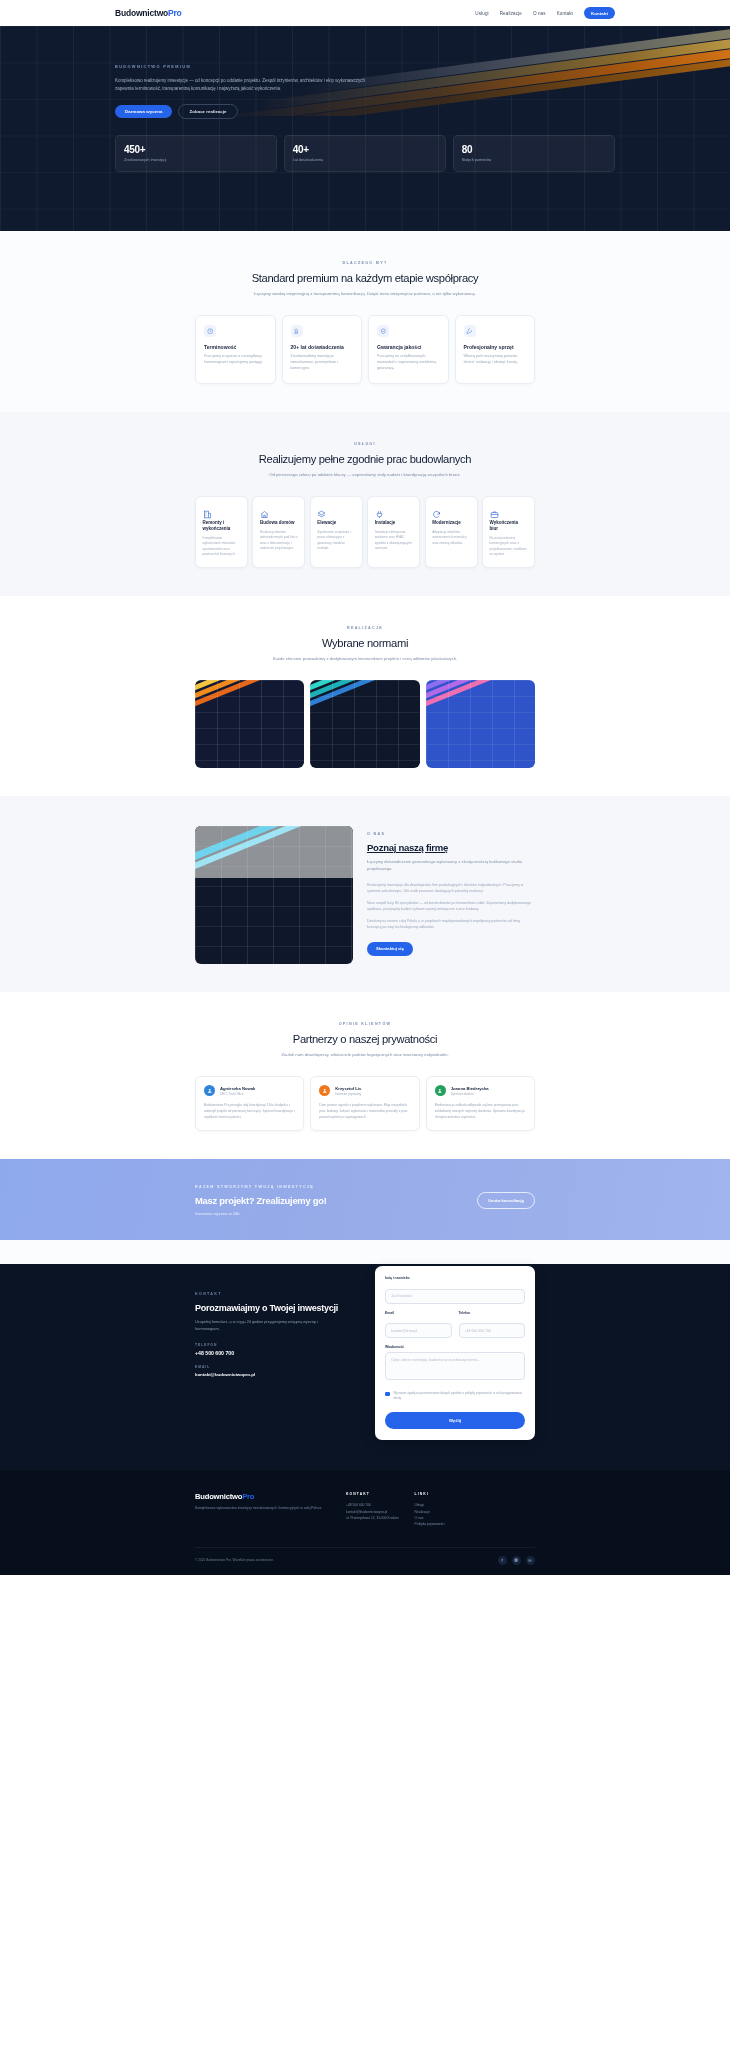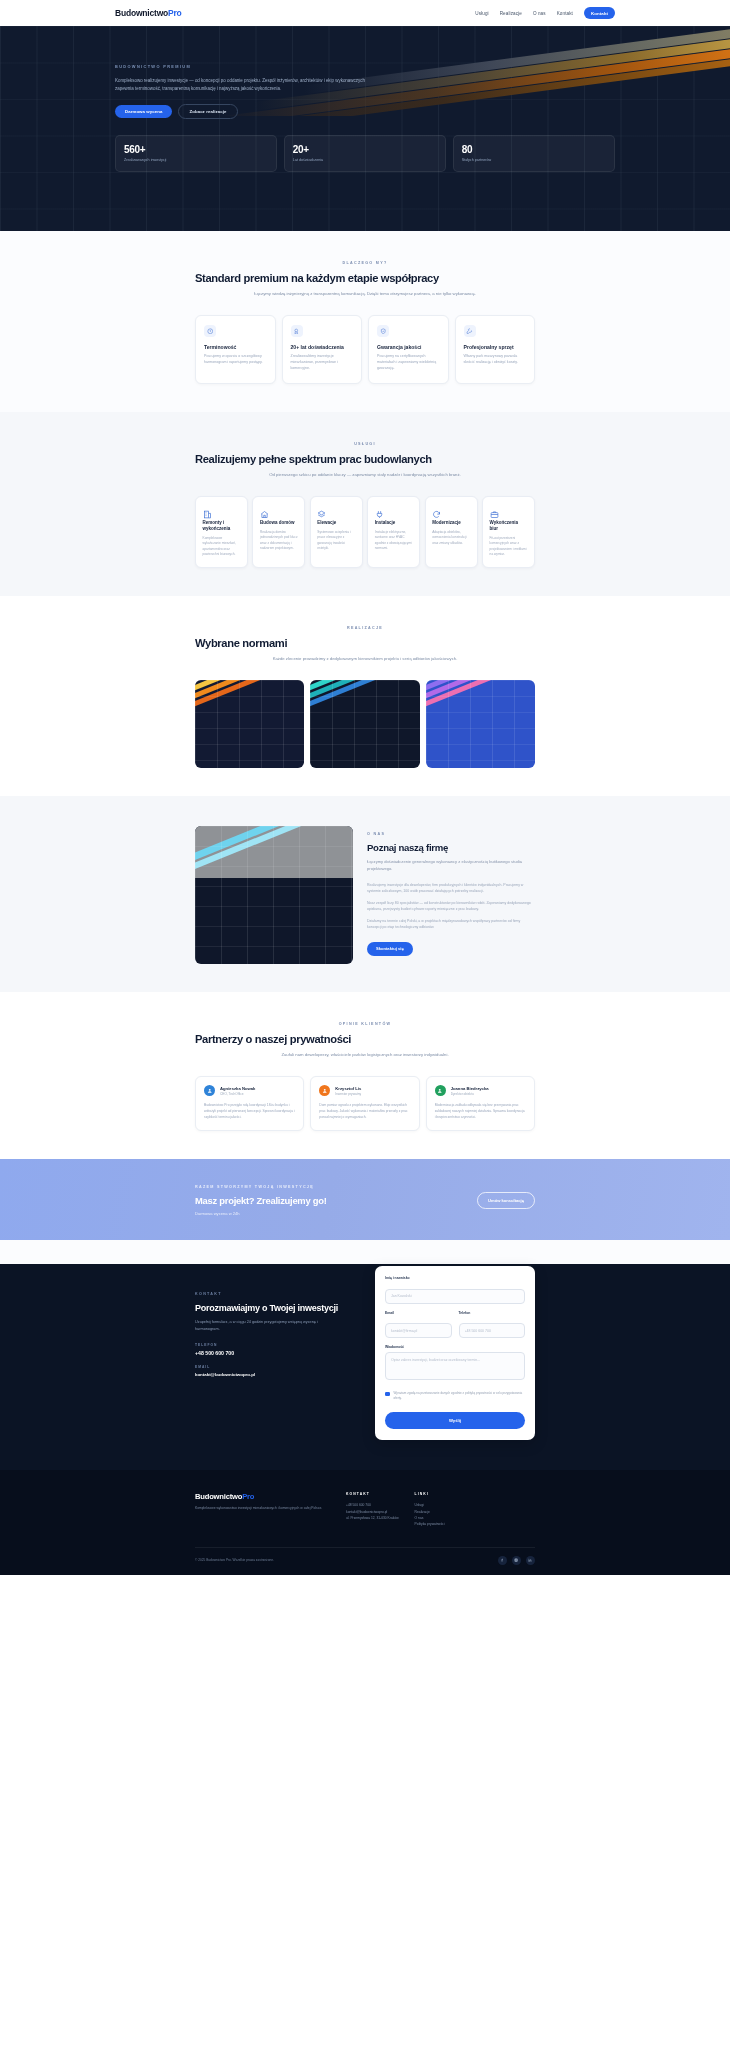--- a/index.html
+++ b/index.html
@@ -80,21 +80,21 @@
   
   section.band { padding: 30px 0 28px; }
   .band-light { background: #fbfcfe; }
   .band-white { background: #ffffff; }
   .band-grey  { background: #f5f7fa; }
   .sec-eyebrow {
     text-align: center; font-size: 3.7px; letter-spacing: 1.3px; font-weight: bold;
     color: #7b8db0; text-transform: uppercase; margin-bottom: 7px;
   }
   .sec-title {
-    font-size: 11.2px; font-weight: bold; color: #111c33;
+    text-align: center; font-size: 11.2px; font-weight: normal; color: #111c33;
     letter-spacing: -.35px; margin-bottom: 7px;
   }
   .sec-sub {
     text-align: center; font-size: 4.25px; color: #7d8da6; line-height: 1.6;
     max-width: 300px; margin: 0 auto 17px;
   }
 
   
   .features { display: flex; gap: 6px; }
   .fcard {
@@ -139,21 +139,21 @@
 
   
   .about { display: flex; gap: 14px; align-items: flex-start; }
   .about-visual {
     width: 158px; height: 138px; border-radius: 6px; position: relative; overflow: hidden;
     background: #0f172a; flex: none;
   }
   .av-top { position: absolute; top: 0; left: 0; right: 0; height: 52px; background: #8f9296; }
   .about-text { flex: 1; padding-top: 6px; }
   .about-text .sec-eyebrow { text-align: left; margin-bottom: 6px; }
-  .about-text h2 { font-size: 9.6px; font-weight: bold; color: #121d35; letter-spacing: -.3px; margin-bottom: 6px; }
+  .about-text h2 { font-size: 9.6px; font-weight: bold; color: #121d35; letter-spacing: -.3px; margin-bottom: 6px; text-decoration: underline; }
   .about-text .lead { font-size: 4.1px; color: #8794ab; line-height: 1.65; margin-bottom: 9px; }
   .about-text p.body { font-size: 3.5px; color: #9aa6ba; line-height: 1.75; margin-bottom: 6px; }
   .about-btn {
     background: #2563eb; color: #fff; font-size: 4.1px; font-weight: bold;
     padding: 4.5px 9px; border-radius: 20px; border: none; margin-top: 4px;
   }
 
   
   .tests { display: flex; gap: 6px; }
   .tcard {
@@ -263,25 +263,25 @@
     </div>
     <div class="hero-inner">
       <div class="eyebrow">BUDOWNICTWO PREMIUM</div>
       <p>Kompleksowo realizujemy inwestycje — od koncepcji po oddanie projektu. Zespół inżynierów, architektów i ekip wykonawczych zapewnia terminowość, transparentną komunikację i najwyższą jakość wykończenia.</p>
       <div class="hero-btns">
         <button class="btn-primary">Darmowa wycena</button>
         <button class="btn-ghost">Zobacz realizacje</button>
       </div>
       <div class="stats">
         <div class="stat">
-          <div class="stat-value">560+</div>
+          <div class="stat-value">450+</div>
           <div class="stat-label">Zrealizowanych inwestycji</div>
         </div>
         <div class="stat">
-          <div class="stat-value">20+</div>
+          <div class="stat-value">40+</div>
           <div class="stat-label">Lat doświadczenia</div>
         </div>
         <div class="stat">
           <div class="stat-value">80</div>
           <div class="stat-label">Stałych partnerów</div>
         </div>
       </div>
     </div>
   </div>
 
@@ -335,21 +335,21 @@
           <p>Własny park maszynowy pozwala skrócić realizację i obniżyć koszty.</p>
         </div>
 
       </div>
     </div>
   </section>
 
   <section class="band band-grey">
     <div class="container">
       <div class="sec-eyebrow">USŁUGI</div>
-      <div class="sec-title">Realizujemy pełne spektrum prac budowlanych</div>
+      <div class="sec-title">Realizujemy pełne zgodnie prac budowlanych</div>
       <div class="sec-sub">Od pierwszego szkicu po oddanie kluczy — zapewniamy stały nadzór i koordynację wszystkich branż.</div>
       <div class="services">
 
         <div class="scard">
           <div class="sicon">
             <svg viewBox="0 0 24 24">
                 <rect x="4" y="3" width="11" height="18"></rect>
                 <path d="M15 9h5v12h-5M7 7h2M7 11h2M7 15h2"></path>
               </svg>
           </div>

